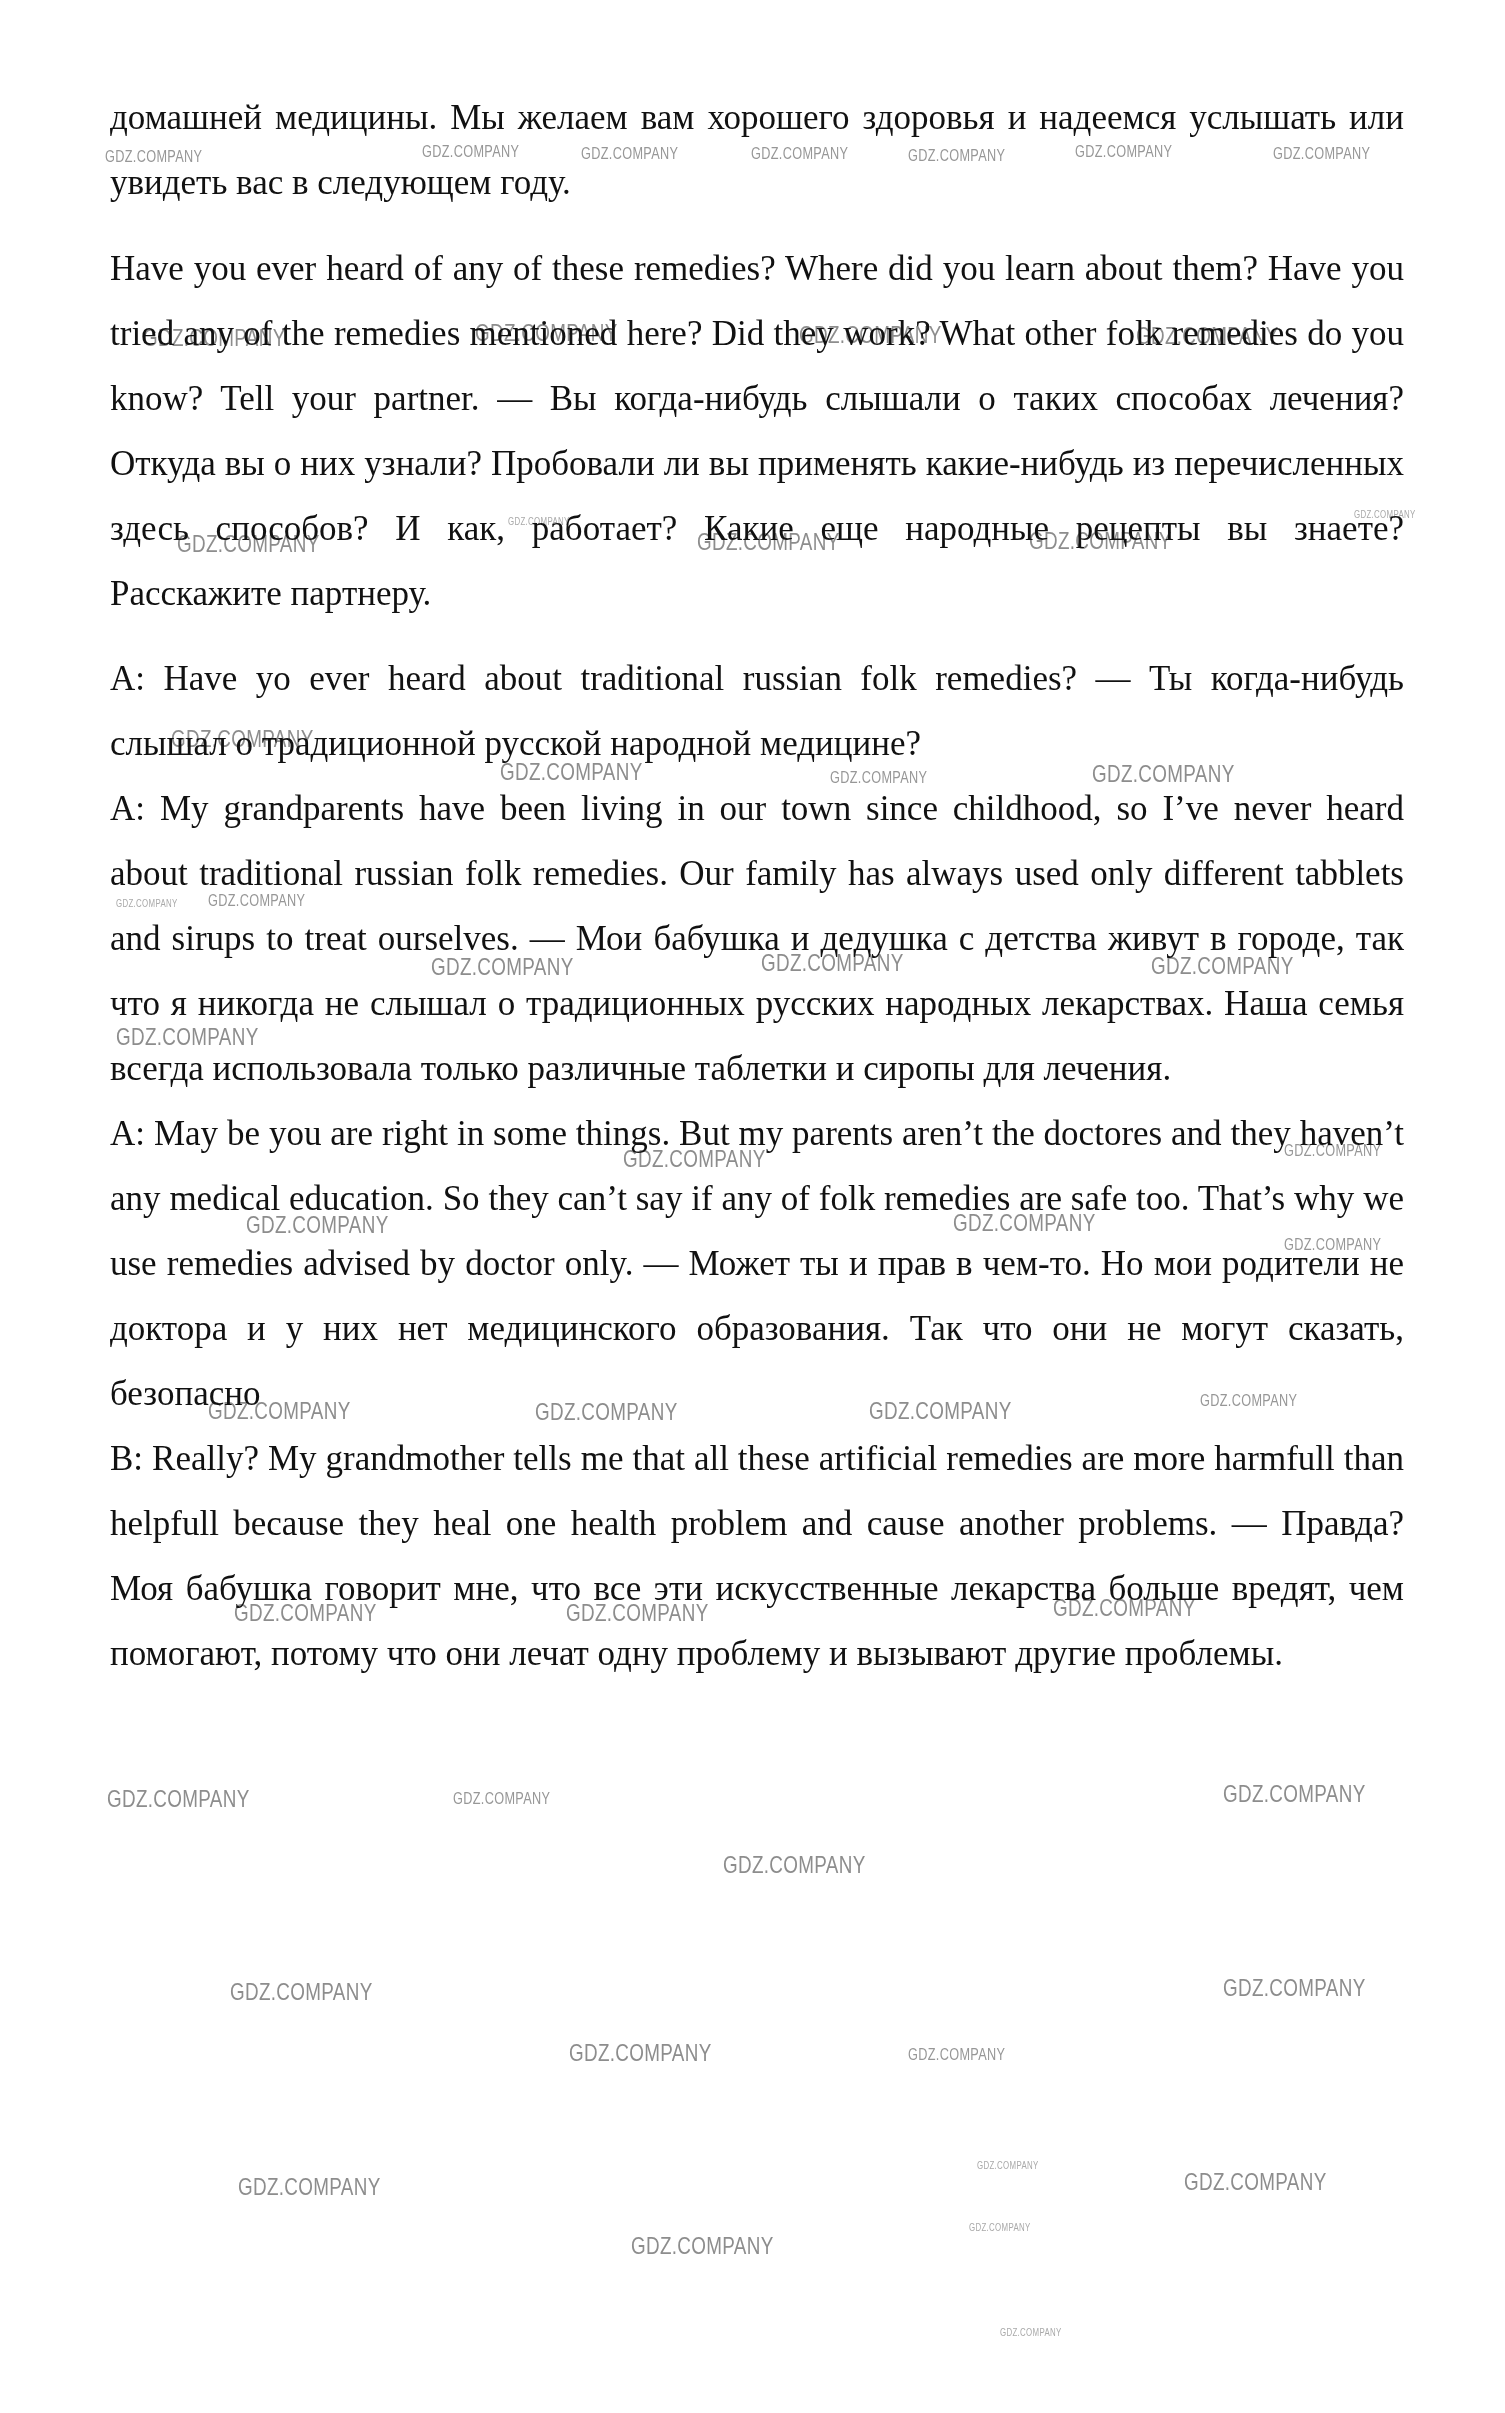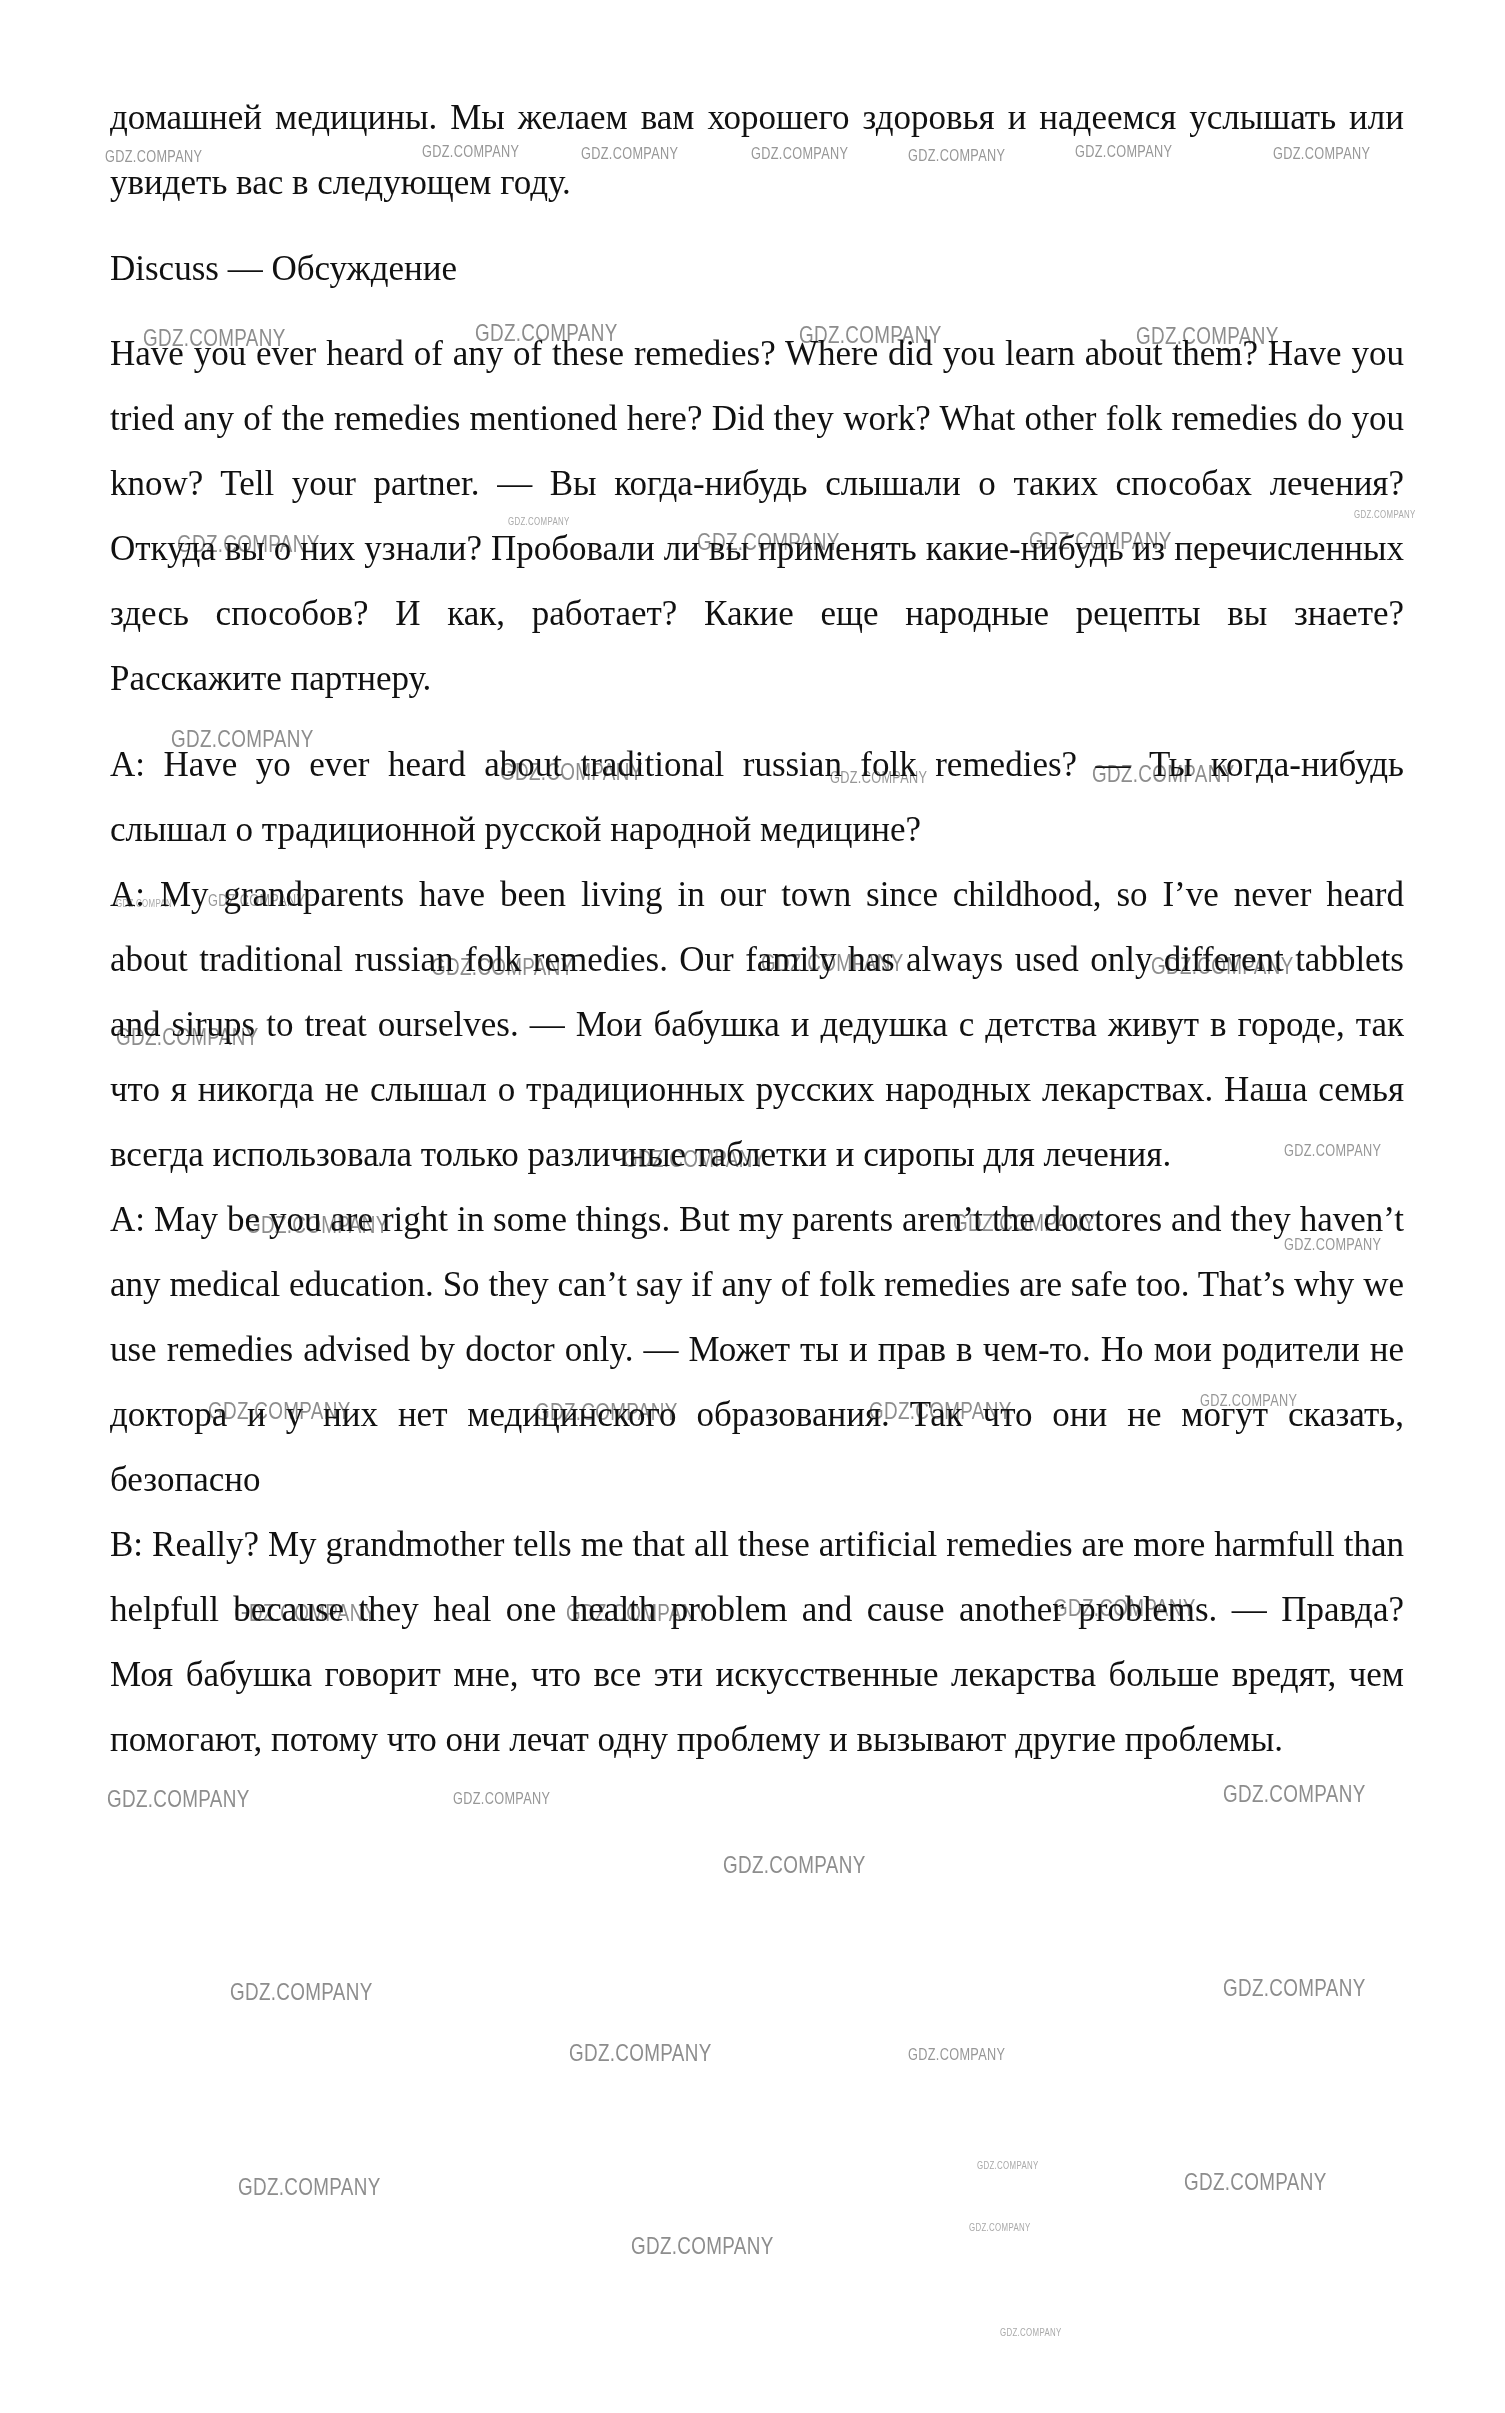--- a/index.html
+++ b/index.html
@@ -109,21 +109,20 @@
       <span class="wm wm-sm" style="left: 908px; top: 2045px;">GDZ.COMPANY</span>
       <span class="wm wm-md" style="left: 238px; top: 2173px;">GDZ.COMPANY</span>
       <span class="wm wm-xs" style="left: 977px; top: 2159px;">GDZ.COMPANY</span>
       <span class="wm wm-md" style="left: 1184px; top: 2168px;">GDZ.COMPANY</span>
       <span class="wm wm-md" style="left: 631px; top: 2232px;">GDZ.COMPANY</span>
       <span class="wm wm-xs" style="left: 969px; top: 2221px;">GDZ.COMPANY</span>
       <span class="wm wm-xs" style="left: 1000px; top: 2326px;">GDZ.COMPANY</span>
     </div>
   <div class="text-layer">
       <p class="block intro">домашней медицины. Мы желаем вам хорошего здоровья и надеемся услышать или увидеть вас в следующем году.</p>
-      <p class="block intro">Discuss — Обсуждение</p>
       <p class="block intro">Have you ever heard of any of these remedies? Where did you learn about them? Have you tried any of the remedies mentioned here? Did they work? What other folk remedies do you know? Tell your partner. — Вы когда-нибудь слышали о таких способах лечения? Откуда вы о них узнали? Пробовали ли вы применять какие-нибудь из перечисленных здесь способов? И как, работает? Какие еще народные рецепты вы знаете? Расскажите партнеру.</p>
       <p class="block dialogue">A: Have yo ever heard about traditional russian folk remedies? — Ты когда-нибудь слышал о традиционной русской народной медицине?</p>
       <p class="block dialogue">A: My grandparents have been living in our town since childhood, so I’ve never heard about traditional russian folk remedies. Our family has always used only different tabblets and sirups to treat ourselves. — Мои бабушка и дедушка с детства живут в городе, так что я никогда не слышал о традиционных русских народных лекарствах. Наша семья всегда использовала только различные таблетки и сиропы для лечения.</p>
       <p class="block dialogue">A: May be you are right in some things. But my parents aren’t the doctores and they haven’t any medical education. So they can’t say if any of folk remedies are safe too. That’s why we use remedies advised by doctor only. — Может ты и прав в чем-то. Но мои родители не доктора и у них нет медицинского образования. Так что они не могут сказать, безопасно</p>
       <p class="block dialogue">B: Really? My grandmother tells me that all these artificial remedies are more harmfull than helpfull because they heal one health problem and cause another problems. — Правда? Моя бабушка говорит мне, что все эти искусственные лекарства больше вредят, чем помогают, потому что они лечат одну проблему и вызывают другие проблемы.</p>
     </div>
 </div>
 
 
 </body></html>

